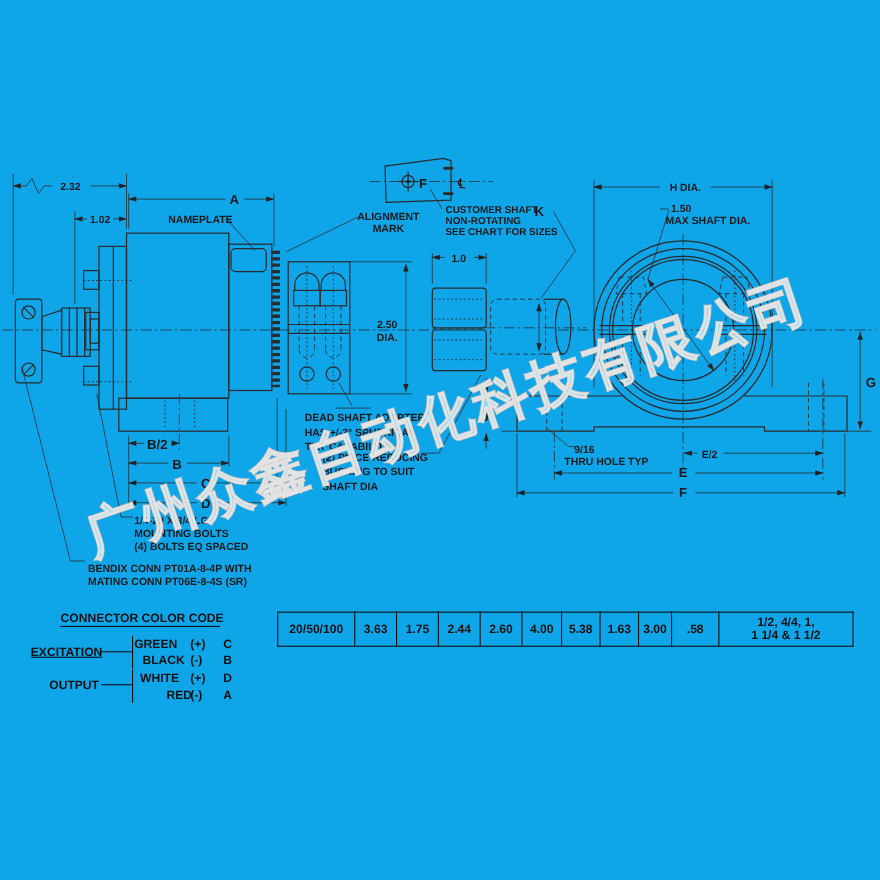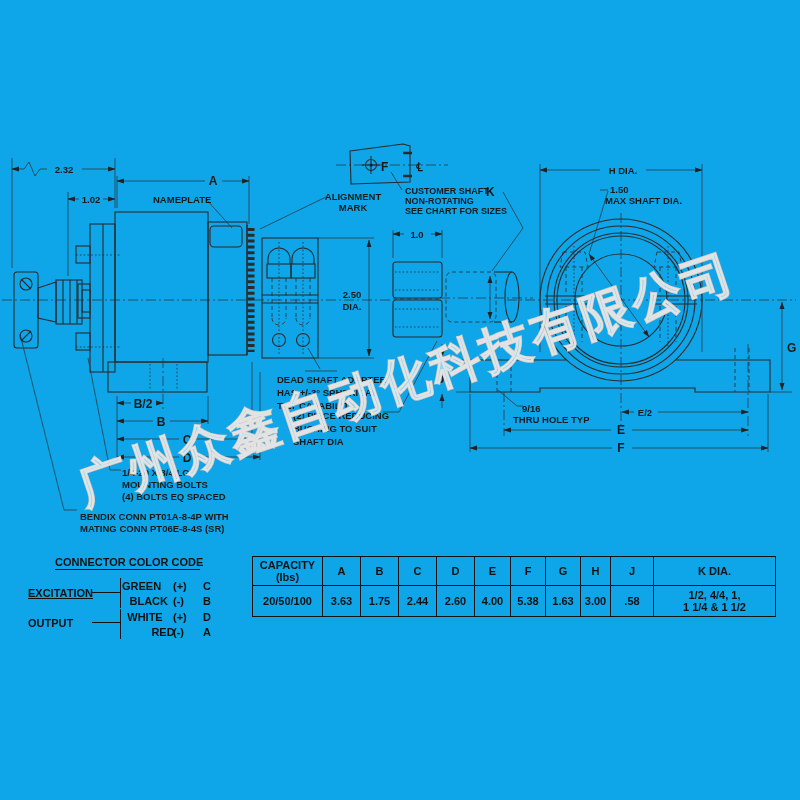--- a/index.html
+++ b/index.html
@@ -280,21 +280,21 @@
   <div class="abs cctxt" style="left:28px;top:587px;width:62px;text-align:right;text-decoration:underline;">EXCITATION</div>
   <div class="abs" style="left:92px;top:592px;width:28px;height:0;border-top:1.2px solid #111;"></div>
   <div class="abs" style="left:120px;top:578px;width:0;height:30px;border-left:1.2px solid #111;"></div>
   <div class="abs cctxt" style="left:122px;top:580px;width:50px;">GREEN</div>
   <div class="abs cctxt" style="left:173px;top:580px;">(+)</div>
   <div class="abs cctxt" style="left:203px;top:580px;">C</div>
   <div class="abs cctxt" style="left:122px;top:595px;width:46px;text-align:right;">BLACK</div>
   <div class="abs cctxt" style="left:173px;top:595px;">(-)</div>
   <div class="abs cctxt" style="left:203px;top:595px;">B</div>
 
-  <div class="abs cctxt" style="left:28px;top:617px;width:62px;text-align:left;">OUTPUT</div>
+  <div class="abs cctxt" style="left:28px;top:617px;width:62px;text-align:right;">OUTPUT</div>
   <div class="abs" style="left:92px;top:622px;width:28px;height:0;border-top:1.2px solid #111;"></div>
   <div class="abs" style="left:120px;top:609px;width:0;height:30px;border-left:1.2px solid #111;"></div>
   <div class="abs cctxt" style="left:122px;top:611px;width:46px;text-align:center;">WHITE</div>
   <div class="abs cctxt" style="left:173px;top:611px;">(+)</div>
   <div class="abs cctxt" style="left:203px;top:611px;">D</div>
   <div class="abs cctxt" style="left:104px;top:626px;width:46px;text-align:center;padding-left:36px;">RED</div>
   <div class="abs cctxt" style="left:173px;top:626px;">(-)</div>
   <div class="abs cctxt" style="left:203px;top:626px;">A</div>
 </div>
 
@@ -306,36 +306,20 @@
         <col style="width:38px">
     <col style="width:38px">
         <col style="width:36px">
         <col style="width:35px">
         <col style="width:35px">
     <col style="width:30px">
         <col style="width:43px">
         <col style="width:122px">
   </colgroup>
   <tbody>
-        <tr style="height:29px">
-    <td>
-      <div>CAPACITY</div>
-      <div style="font-weight:bold;">(lbs)</div>
-    </td>
-    <td>A</td>
-    <td>B</td>
-    <td>C</td>
-    <td>D</td>
-    <td>E</td>
-    <td>F</td>
-    <td>G</td>
-    <td>H</td>
-    <td>J</td>
-    <td>K DIA.</td>
-  </tr>
   <tr style="height:31px">
     <td>20/50/100</td>
     <td>3.63</td>
     <td>1.75</td>
     <td>2.44</td>
     <td>2.60</td>
     <td>4.00</td>
     <td>5.38</td>
     <td>1.63</td>
     <td>3.00</td>

